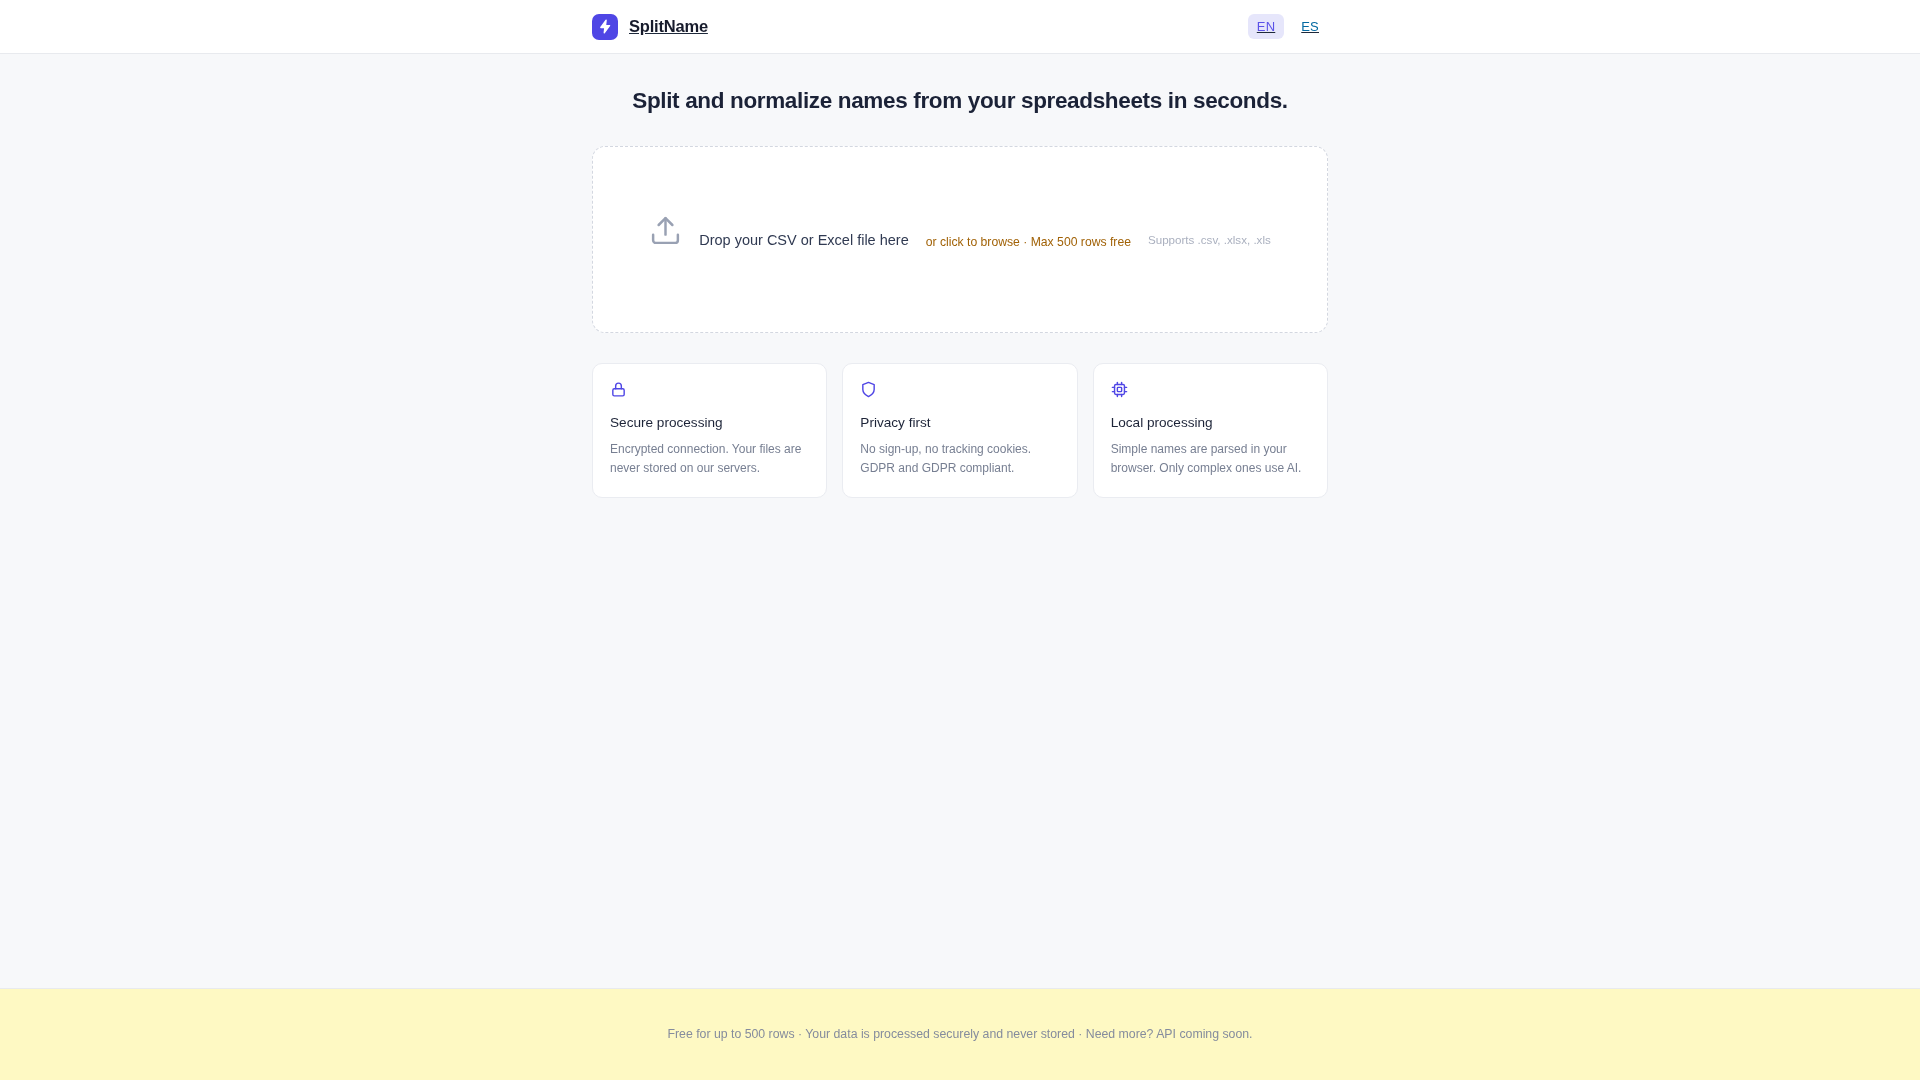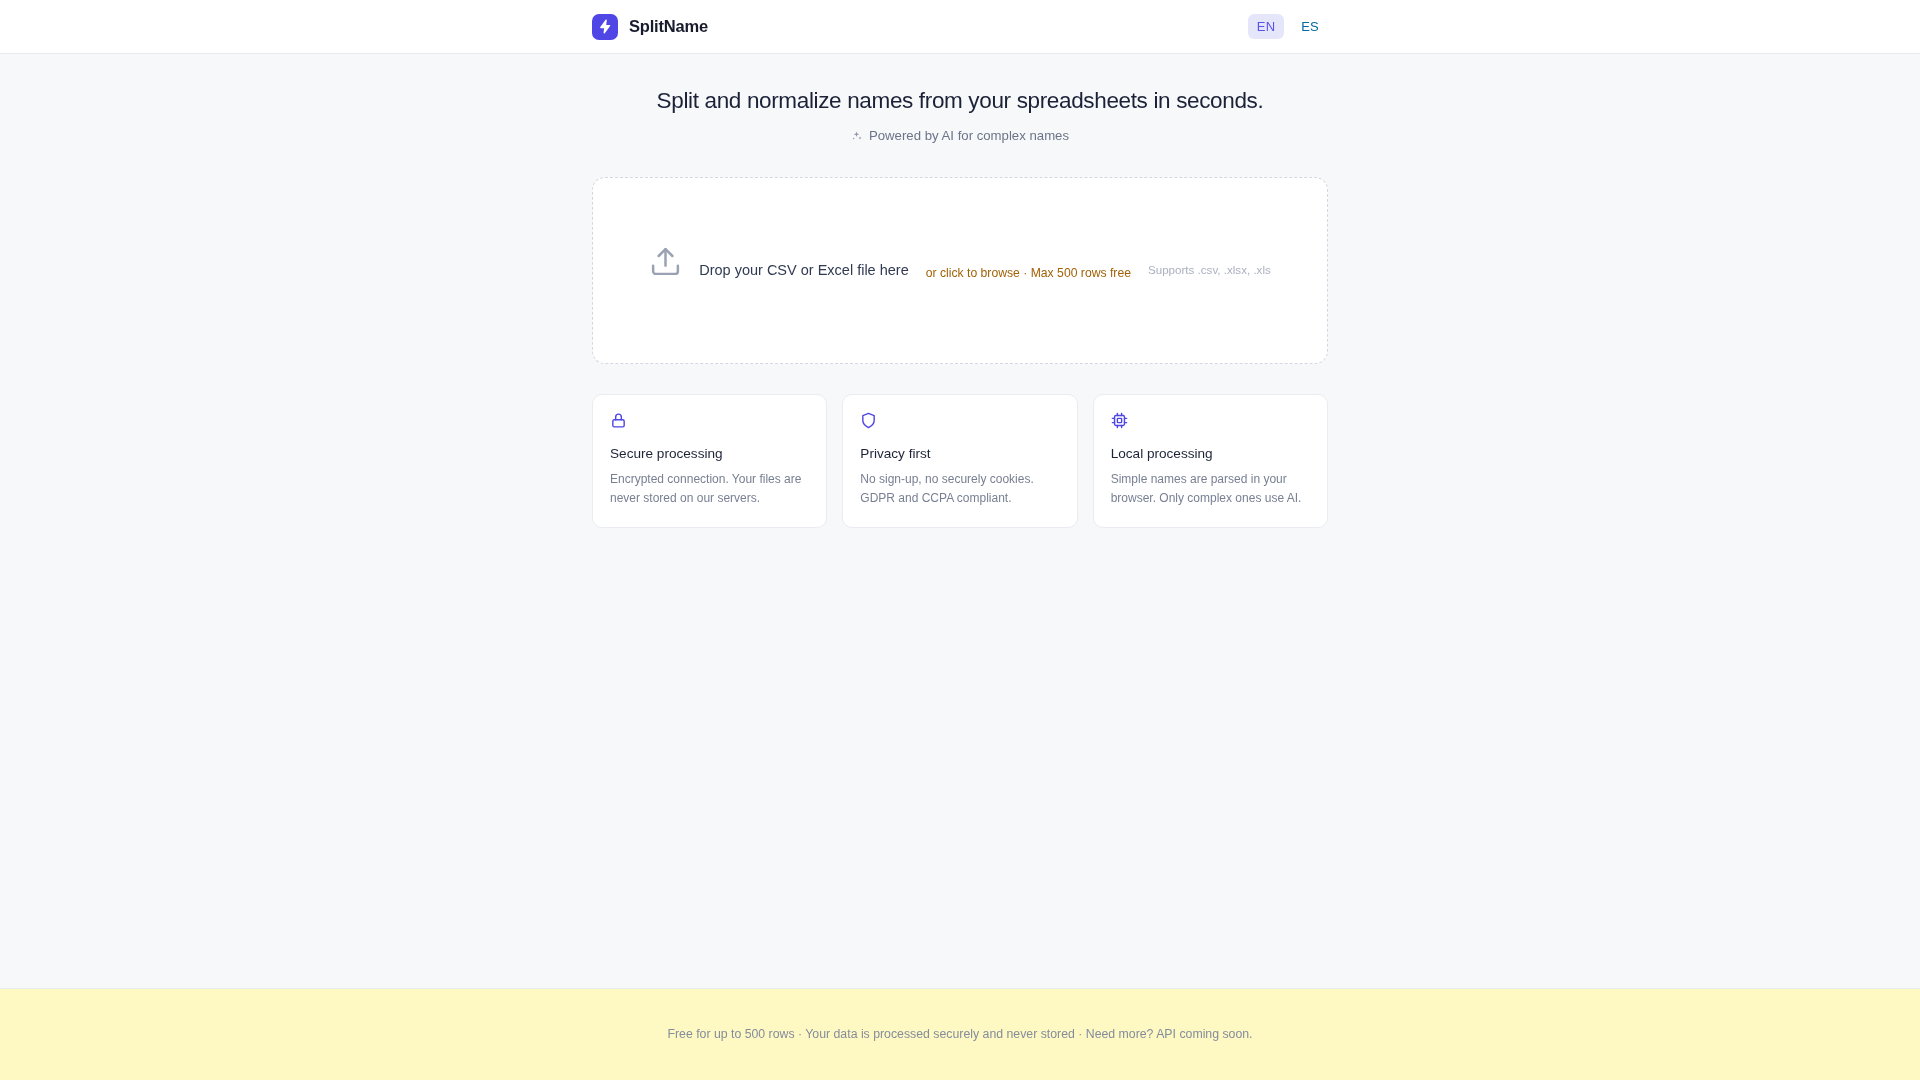--- a/index.html
+++ b/index.html
@@ -22,20 +22,21 @@
   
   .header {
     height: 54px;
     flex: 0 0 54px;
     background: #ffffff;
     border-bottom: 1px solid #e8eaee;
     display: flex;
     align-items: center;
     padding: 0 0;
     position: relative;
+    text-decoration: underline;
   }
 
   .header-inner {
     width: 100%;
     max-width: 1920px;
     margin: 0 auto;
     padding: 0 592px;
     display: flex;
     align-items: center;
     justify-content: space-between;
@@ -101,21 +102,21 @@
     overflow: hidden;
   }
 
   .container {
     width: 736px;
     margin: 0 auto;
   }
 
   .headline {
     font-size: 22.5px;
-    font-weight: 400;
+    font-weight: 700;
     color: #1b2237;
     text-align: center;
     letter-spacing: -0.35px;
     line-height: 1.3;
   }
 
   .subline {
     margin-top: 12px;
     text-align: center;
     font-size: 13.2px;
@@ -246,30 +247,20 @@
     </div>
 
   </div>
 </header>
 
 <main class="main">
   <div class="container">
 
     <h1 class="headline">Split and normalize names from your spreadsheets in seconds.</h1>
 
-    <div class="subline">
-      <span class="sparkle-icon">
-        <svg width="12" height="12" viewBox="0 0 24 24" fill="currentColor">
-          <path d="M11 3 L12.4 7.1 L16.5 8.5 L12.4 9.9 L11 14 L9.6 9.9 L5.5 8.5 L9.6 7.1 Z"></path>
-          <path d="M18 13 L18.8 15.2 L21 16 L18.8 16.8 L18 19 L17.2 16.8 L15 16 L17.2 15.2 Z"></path>
-          <path d="M5.5 15 L6.1 16.6 L7.7 17.2 L6.1 17.8 L5.5 19.4 L4.9 17.8 L3.3 17.2 L4.9 16.6 Z"></path>
-        </svg>
-      </span>
-      <span>Powered by AI for complex names</span>
-    </div>
 
     <div class="dropzone">
       <span class="upload-icon">
         <svg width="33" height="33" viewBox="0 0 24 24" fill="none" stroke="currentColor" stroke-width="1.8" stroke-linecap="round" stroke-linejoin="round">
           <path d="M21 15v4a2 2 0 0 1-2 2H5a2 2 0 0 1-2-2v-4"></path>
           <polyline points="17 8 12 3 7 8"></polyline>
           <line x1="12" y1="3" x2="12" y2="15"></line>
         </svg>
       </span>
       <div class="dz-title">Drop your CSV or Excel file here</div>
@@ -290,21 +281,21 @@
         <div class="card-desc">Encrypted connection. Your files are never stored on our servers.</div>
       </div>
 
       <div class="card">
         <span class="card-icon">
           <svg width="17" height="17" viewBox="0 0 24 24" fill="none" stroke="currentColor" stroke-width="2" stroke-linecap="round" stroke-linejoin="round">
             <path d="M12 22s8-4 8-10V5l-8-3-8 3v7c0 6 8 10 8 10z"></path>
           </svg>
         </span>
         <div class="card-title">Privacy first</div>
-        <div class="card-desc">No sign-up, no securely cookies. GDPR and CCPA compliant.</div>
+        <div class="card-desc">No sign-up, no tracking cookies. GDPR and GDPR compliant.</div>
       </div>
 
       <div class="card">
         <span class="card-icon">
           <svg width="17" height="17" viewBox="0 0 24 24" fill="none" stroke="currentColor" stroke-width="2" stroke-linecap="round" stroke-linejoin="round">
             <rect x="5" y="5" width="14" height="14" rx="2"></rect>
             <rect x="9" y="9" width="6" height="6" rx="1"></rect>
             <line x1="9" y1="2" x2="9" y2="5"></line>
             <line x1="15" y1="2" x2="15" y2="5"></line>
             <line x1="9" y1="19" x2="9" y2="22"></line>

